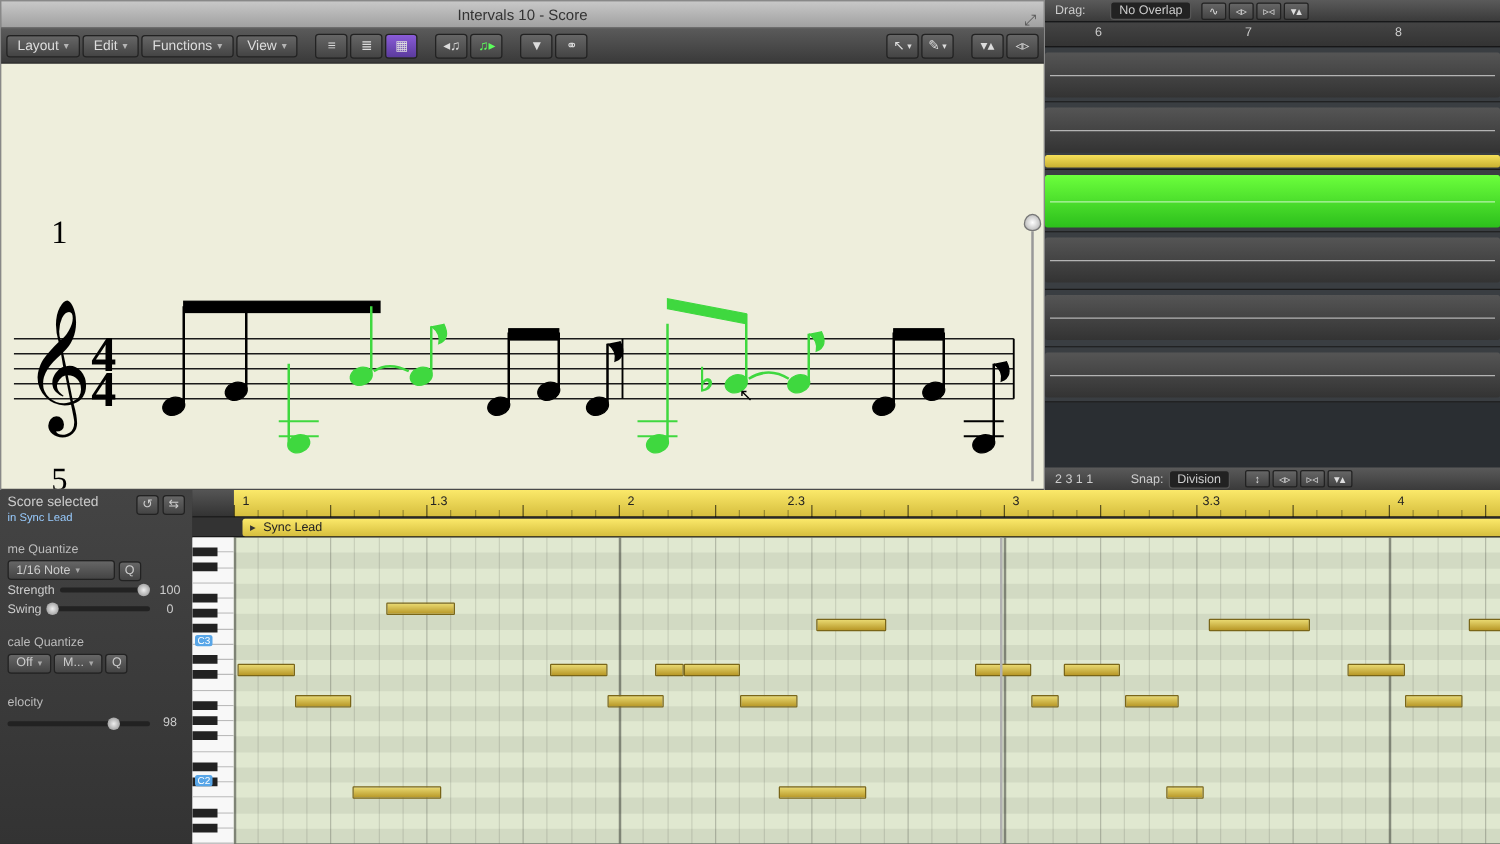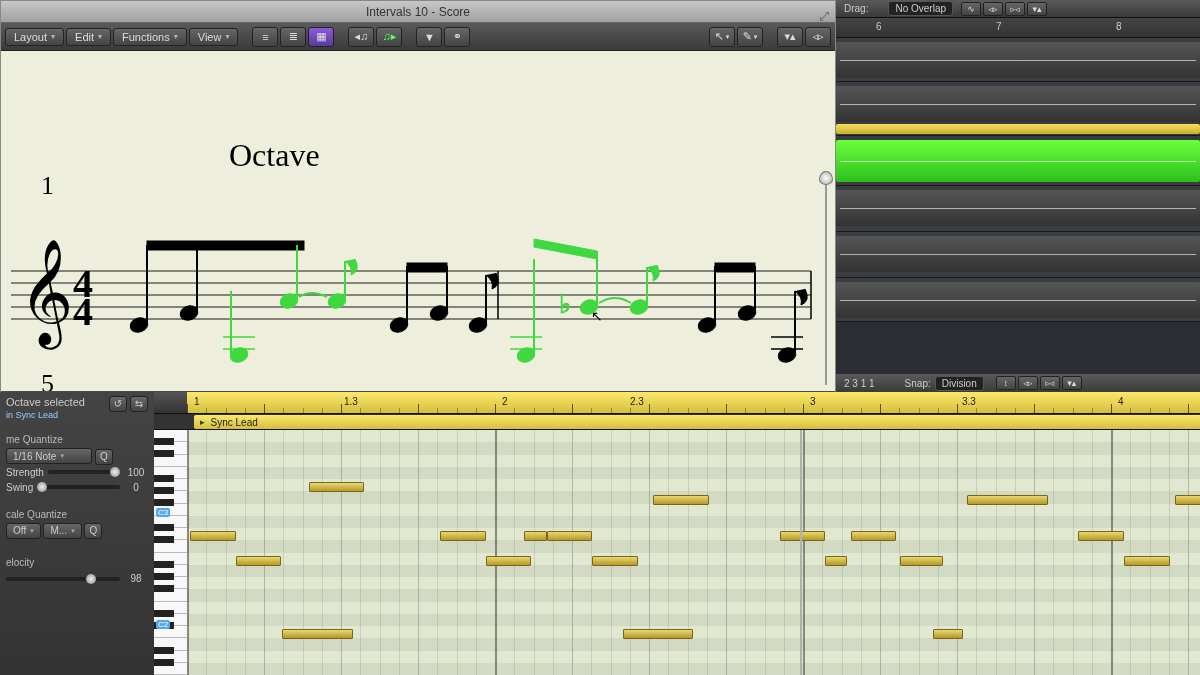--- a/index.html
+++ b/index.html
@@ -178,21 +178,20 @@
     <div class="tool-right">
       <div class="tool-btn arrows">↖</div>
       <div class="tool-btn arrows">✎</div>
       <div class="sep"></div>
       <div class="tool-btn">▾▴</div>
       <div class="tool-btn">◃▹</div>
     </div>
   </div>
 
   <div class="score-canvas">
-    <div class="note-label" style="left:228px;top:86px">Octave</div>
     <div class="bar-number" style="left:40px;top:120px">1</div>
     <div class="bar-number" style="left:40px;top:318px">5</div>
 
     <svg class="staff-svg" width="820" height="170">
 
       <g stroke="#1a1a1a" stroke-width="1.2">
         <line x1="0" y1="50" x2="800" y2="50"></line>
         <line x1="0" y1="62" x2="800" y2="62"></line>
         <line x1="0" y1="74" x2="800" y2="74"></line>
         <line x1="0" y1="86" x2="800" y2="86"></line>
@@ -276,21 +275,21 @@
     <div class="playhead-score">
       <div class="head"></div>
         <div class="line"></div>
     </div>
   </div>
 </div>
 
 <div class="pianoroll">
   <div class="pr-inspector">
     <div class="header">
-      <span>Octave selected</span>
+      <span>Score selected</span>
       <span style="float:right"><span class="q-btn">↺</span> <span class="q-btn">⇆</span></span>
       <br><span class="sub">in Sync Lead</span>
     </div>
     <div class="group-label">me Quantize</div>
     <div>
       <span class="pill" style="width:86px">1/16 Note</span>
       <span class="q-btn">Q</span>
     </div>
     <div class="slider-row">
       <span class="slbl">Strength</span>

